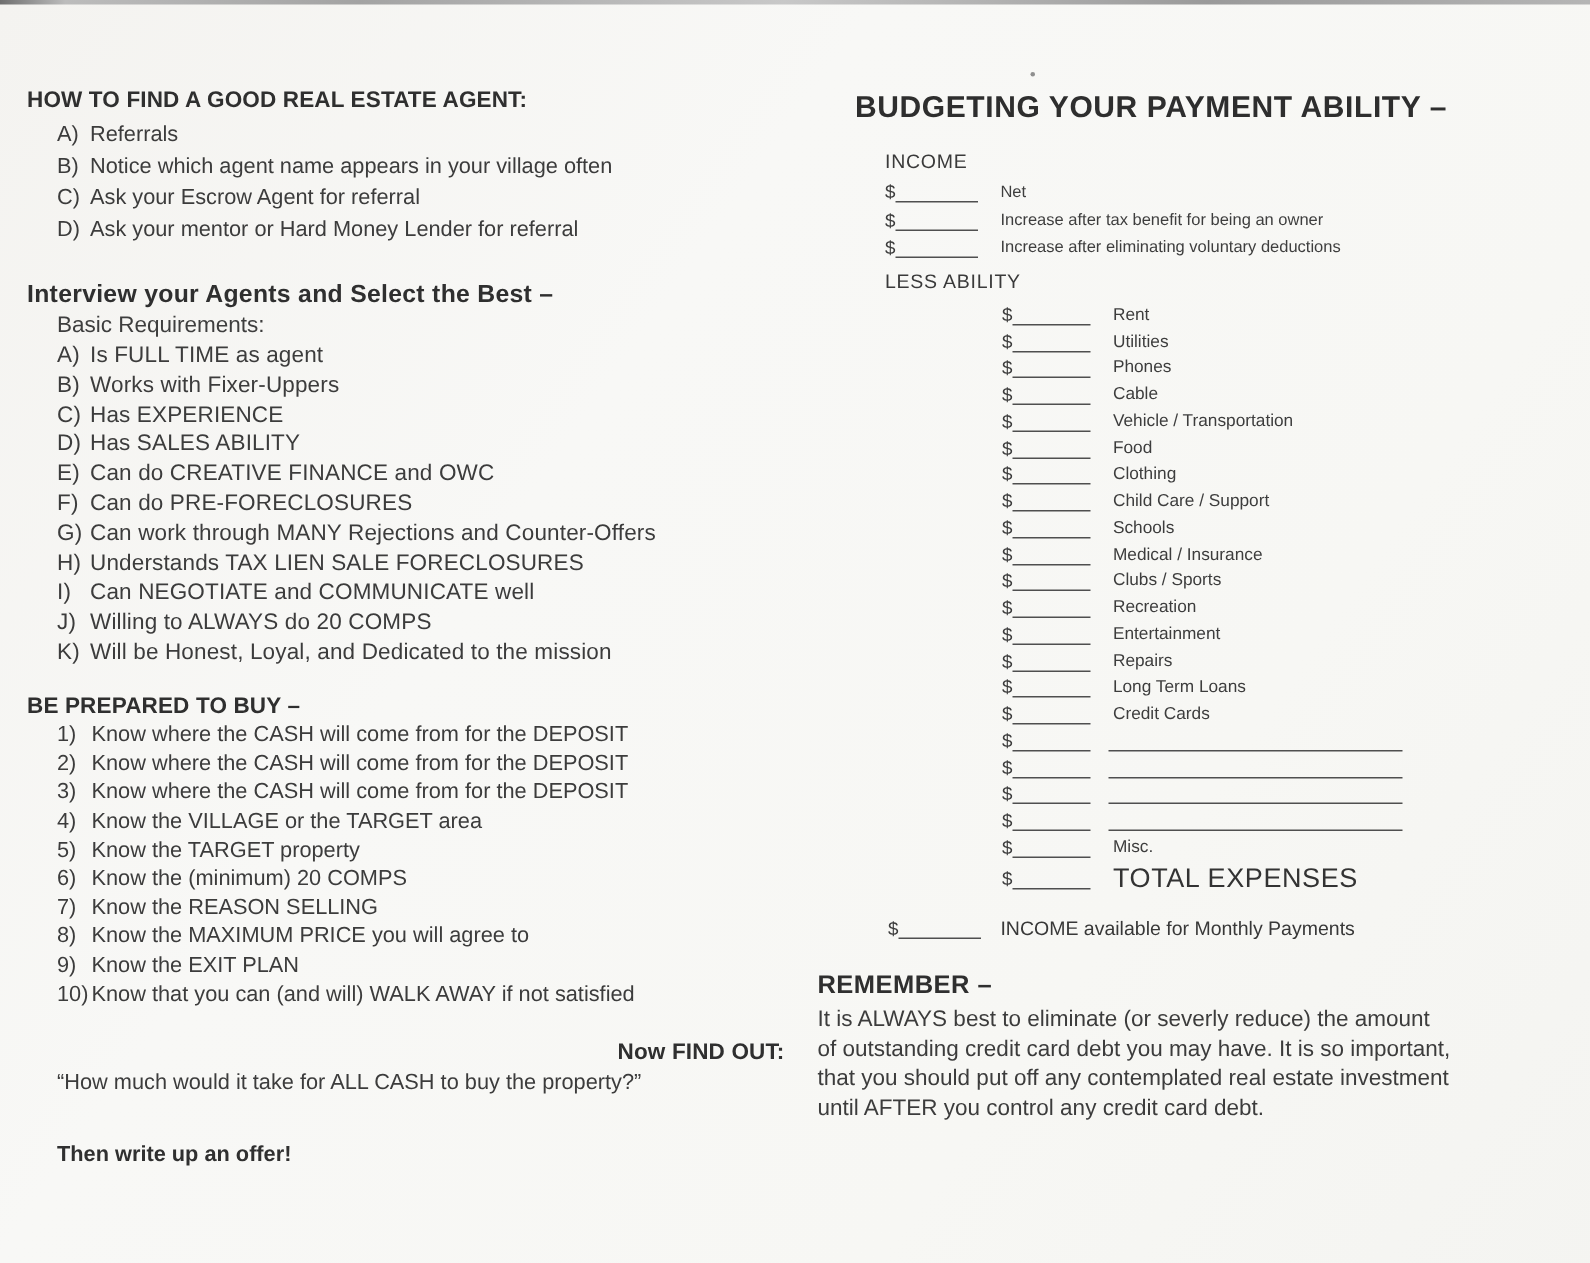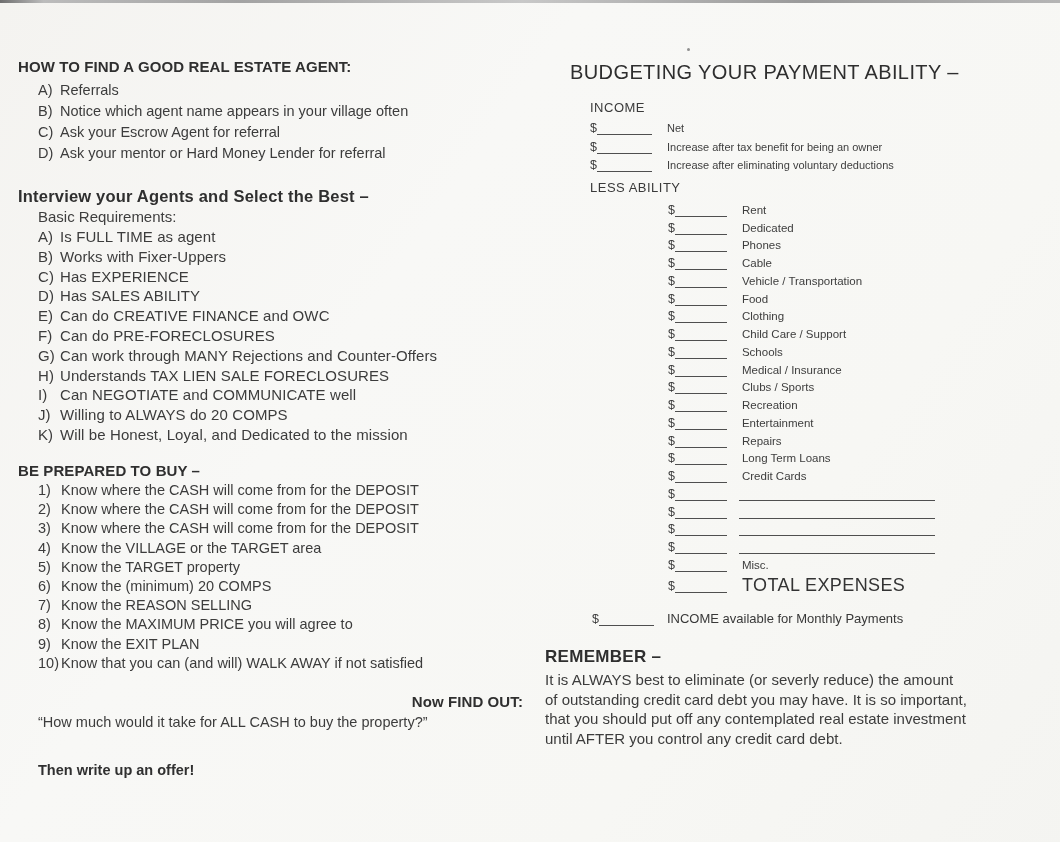--- a/index.html
+++ b/index.html
@@ -44,21 +44,21 @@
   #sec-prepared .li { line-height:19.2px; font-size:14.5px; }
   #sec-prepared .li .marker { width:23px; }
 
   #sec-find-out { left:18px; top:691px; width:505px; }
   #sec-find-out .h-left { line-height:21px;text-align:right; }
   #sec-find-out .quote { padding-left:20px; font-size:14.5px; line-height:21px; }
   #sec-find-out .closing { padding-left:20px; margin-top:29px; font-weight:bold; font-size:14.5px; color:#303030; }
 
   
   #budget-heading {
-    left:570px; top:61px; font-size:20px; font-weight:normal;
+    left:570px; top:61px; font-size:20px; font-weight:bold;
     letter-spacing:0.4px; color:#2e2e2e;
   }
   .sec-label { font-size:13px; letter-spacing:0.5px; color:#3a3a3a; }
 
   #income-label { left:590px; top:100px; }
   #income-rows  { left:590px; top:117px; }
   .inc-row { display:flex; align-items:flex-end; height:18.3px; }
   .cur { font-size:12.5px; line-height:13px; }
   .blank-short { width:55px; height:12px; border-bottom:1.4px solid #4f4f4f; }
   .inc-row .lbl { margin-left:15px; font-size:11px; line-height:13px; color:#3e3e3e;margin-top:28px; }
@@ -267,21 +267,21 @@
       <div class="exp-row type-item">
         <span class="cur">$</span>
         <span class="blank-short"></span>
         <span class="lbl">Rent</span>
 
       </div>
 
       <div class="exp-row type-item">
         <span class="cur">$</span>
         <span class="blank-short"></span>
-        <span class="lbl">Dedicated</span>
+        <span class="lbl">Utilities</span>
 
       </div>
 
       <div class="exp-row type-item">
         <span class="cur">$</span>
         <span class="blank-short"></span>
         <span class="lbl">Phones</span>
 
       </div>
 

